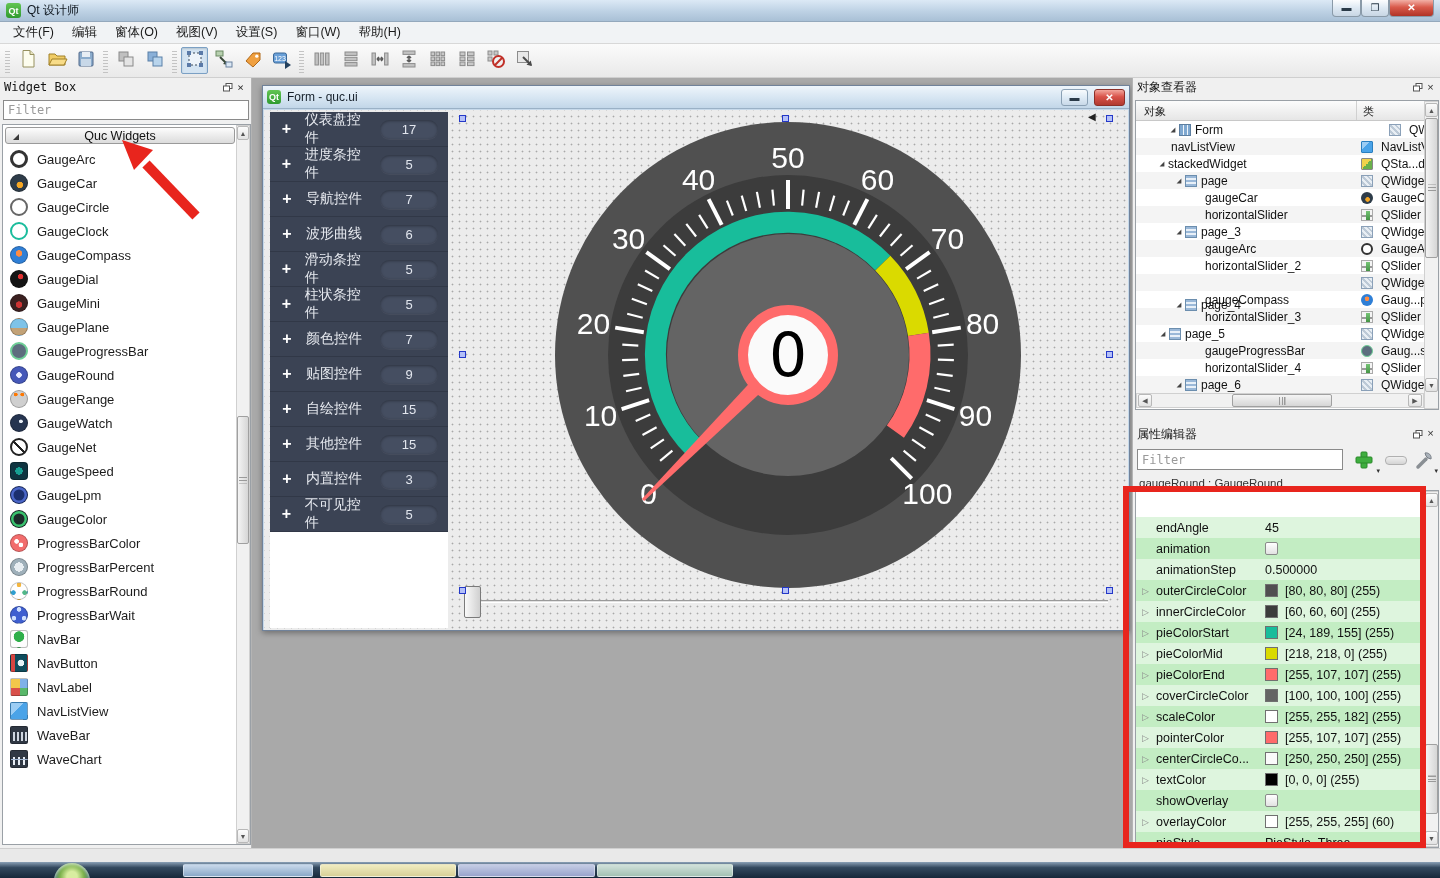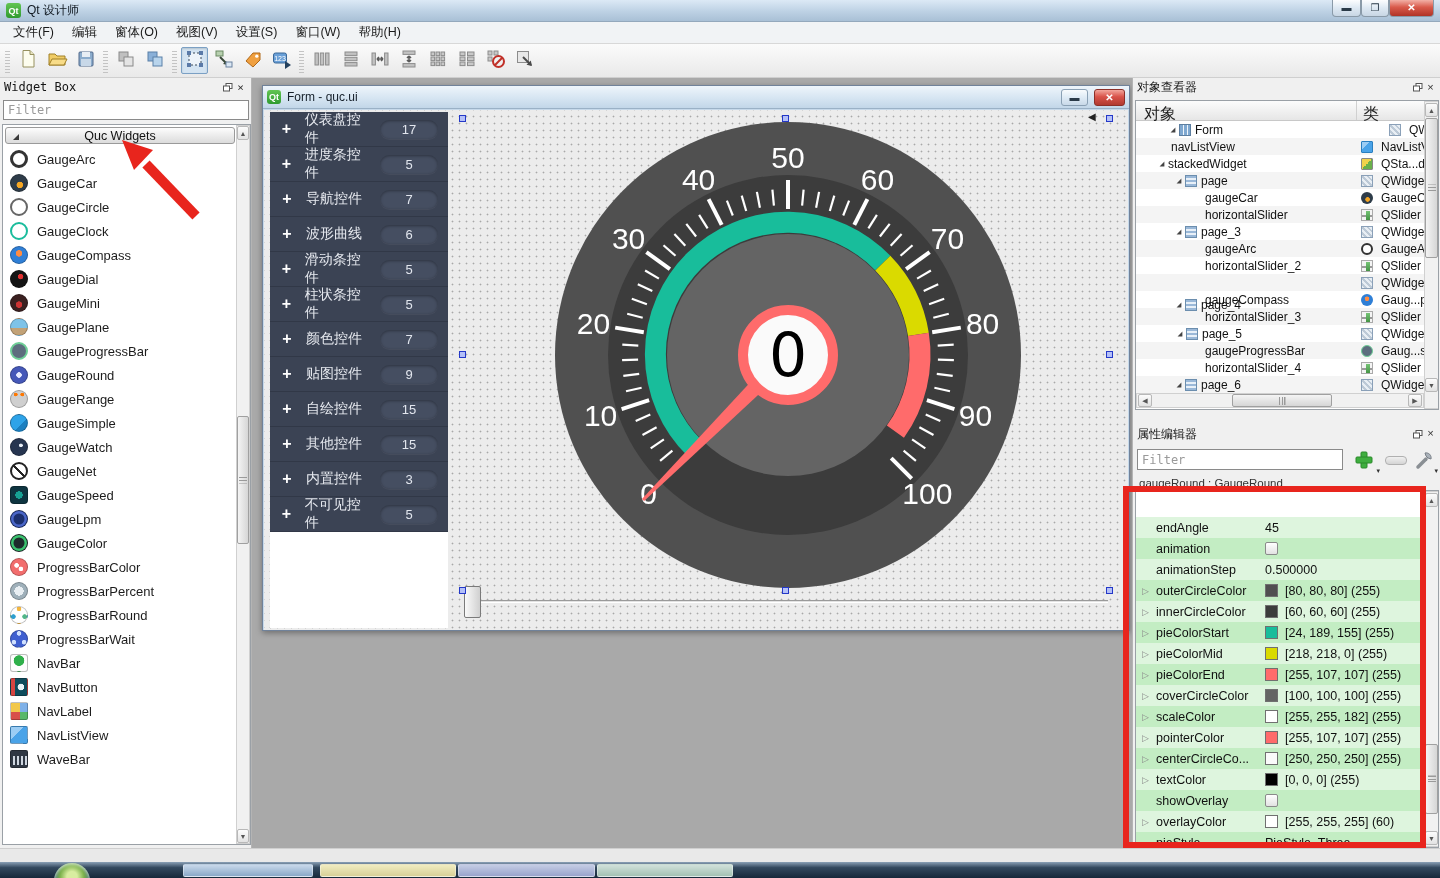--- a/index.html
+++ b/index.html
@@ -125,21 +125,21 @@
     border-top:1px solid #9a9a9a;border-bottom:1px solid #fff}
   .slider-handle{position:absolute;left:200px;top:476px;width:17px;height:32px;border:1px solid #7a7a7a;
     border-radius:2px;background:linear-gradient(90deg,#fafafa,#d0d0d0)}
   .sel-handle{position:absolute;width:7px;height:7px;background:#b4c0f8;border:1px solid #2438c8}
   .stk-arrow{position:absolute;left:824px;top:1px;font-size:10px;color:#222}
 
   
   .dock-right{position:absolute;left:1132px;top:78px;width:308px;height:770px;background:#f0f0f0;border-left:1px solid #b4b4b4}
   .oi-frame{position:absolute;left:2px;top:22px;width:304px;height:310px;border:1px solid #9aa0a6;background:#fff;overflow:hidden}
   .oi-head{position:absolute;left:0;top:0;width:100%;height:20px;background:linear-gradient(#fcfcfc,#e6e6e6);
-    border-bottom:1px solid #c8c8c8;display:flex;font-size:16px;color:#222}
+    border-bottom:1px solid #c8c8c8;display:flex;font-size:11px;color:#222}
   .oi-head .c1{width:221px;padding:3px 0 0 8px;border-right:1px solid #d0d0d0}
   .oi-head .c2{padding:3px 0 0 6px}
   .oi-rows{position:absolute;left:0;top:20px;width:288px}
   .oi-row{height:17px;display:flex;align-items:center;font-size:12px}
   .oi-row:nth-child(even){background:#f4f4f4}
   .oi-c1{width:221px;display:flex;align-items:center;overflow:hidden;white-space:nowrap}
   .oi-c2{flex:1;display:flex;align-items:center;gap:4px;overflow:hidden;white-space:nowrap;padding-left:4px}
   .oi-row .tree-exp{border-bottom-color:#444;transform:scale(.8);margin-right:3px}
   .oicon,.cicon{width:12px;height:12px;flex:0 0 12px;margin-right:4px;display:inline-block}
   .oi-form{background:repeating-linear-gradient(90deg,#7fa8d0 0 3px,#eef4fa 3px 4px);border:1px solid #5c7ea0}
@@ -421,24 +421,20 @@
           </div>
           <div class="w-item">
             <div class="wicon wi-gaugeround"></div>
             <span>GaugeRound</span>
           </div>
           <div class="w-item">
             <div class="wicon wi-gaugerange"></div>
             <span>GaugeRange</span>
           </div>
           <div class="w-item">
-            <div class="wicon wi-gaugesimple"></div>
-            <span>GaugeSimple</span>
-          </div>
-          <div class="w-item">
             <div class="wicon wi-gaugewatch"></div>
             <span>GaugeWatch</span>
           </div>
           <div class="w-item">
             <div class="wicon wi-gaugenet"></div>
             <span>GaugeNet</span>
           </div>
           <div class="w-item">
             <div class="wicon wi-gaugespeed"></div>
             <span>GaugeSpeed</span>
@@ -479,20 +475,24 @@
             <div class="wicon wi-navlabel"></div>
             <span>NavLabel</span>
           </div>
           <div class="w-item">
             <div class="wicon wi-navlistview"></div>
             <span>NavListView</span>
           </div>
           <div class="w-item">
             <div class="wicon wi-wavebar"></div>
             <span>WaveBar</span>
+          </div>
+          <div class="w-item">
+            <div class="wicon wi-wavechart"></div>
+            <span>WaveChart</span>
           </div>
         </div>
 
       <div class="sb abs" style="left:233px;top:0;width:14px;height:719px">
         <div class="sb-btn" style="left:0;top:0;width:12px;height:14px">▲</div>
         <div class="sb-thumb" style="left:0;top:290px;width:12px;height:128px">
             <div class="sb-grip"></div>
           </div>
         <div class="sb-btn" style="left:0;top:703px;width:12px;height:14px">▼</div>
       </div>
@@ -800,21 +800,21 @@
               <div class="oi-c1" style="padding-left: 57px;">
                 <span style="width: 12px; display: inline-block;"></span>
                 <span>horizontalSlider_3</span>
               </div>
               <div class="oi-c2">
                 <span class="cicon ci-slider"></span>
                 <span>QSlider</span>
               </div>
             </div>
             <div class="oi-row">
-              <div class="oi-c1" style="padding-left: 41px;">
+              <div class="oi-c1" style="padding-left: 24px;">
                 <span class="tree-exp"></span>
                 <span class="oicon oi-page"></span>
                 <span>page_5</span>
               </div>
               <div class="oi-c2">
                 <span class="cicon ci-widget"></span>
                 <span>QWidge</span>
               </div>
             </div>
             <div class="oi-row">

